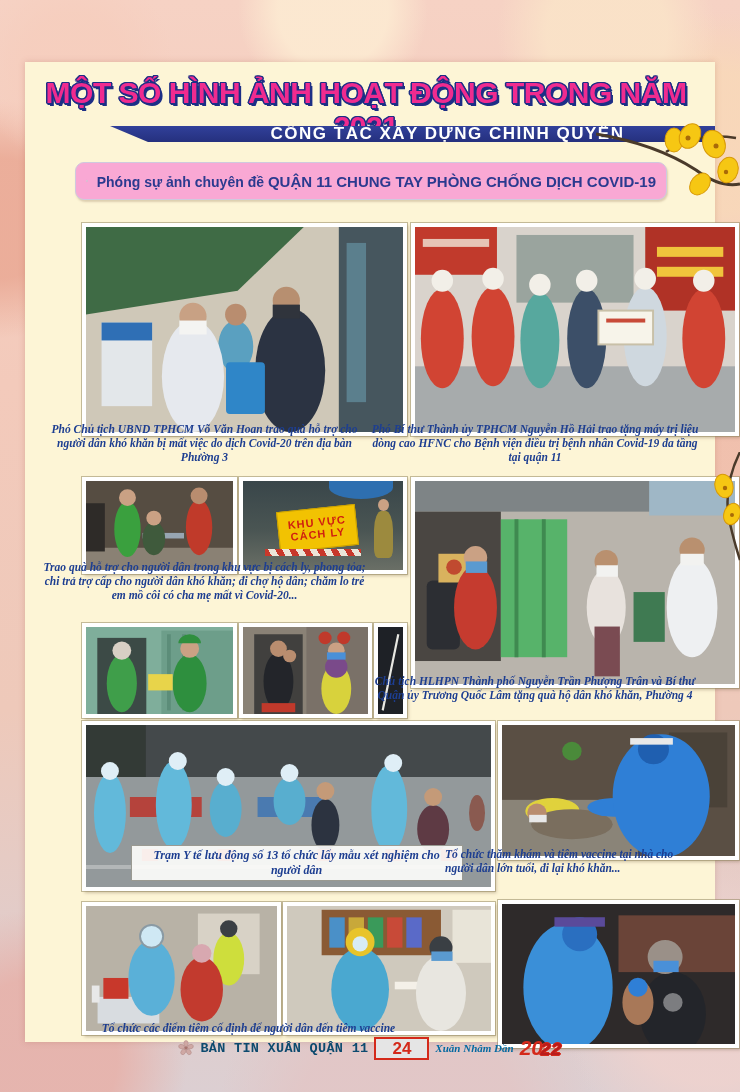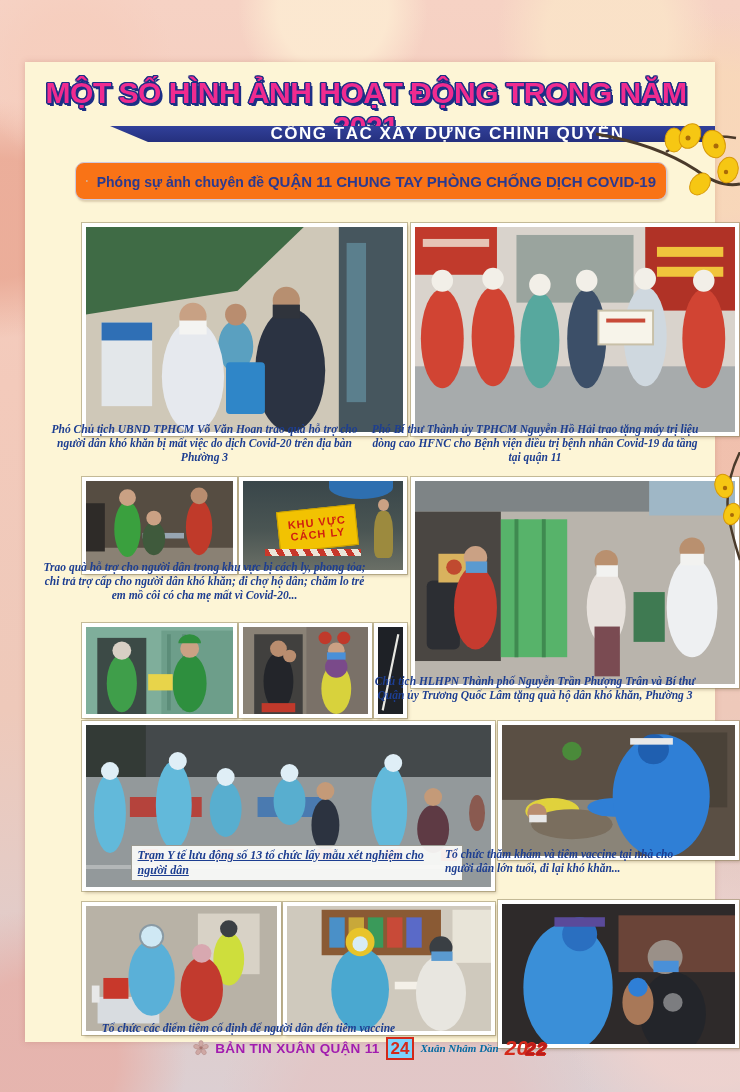--- a/index.html
+++ b/index.html
@@ -25,21 +25,21 @@
     font-family:"Liberation Sans",sans-serif;font-weight:800;font-size:30px;letter-spacing:-.5px;
     color:#f02b8f;
     text-shadow:-1.5px 0 #1d2f86,1.5px 0 #1d2f86,0 -1.5px #1d2f86,0 1.5px #1d2f86,
       -1px -1px #1d2f86,1px 1px #1d2f86,1px -1px #1d2f86,-1px 1px #1d2f86,2.5px 2.5px 0 #1d2f86;}
   .section-banner{position:absolute;left:85px;top:64px;width:605px;height:16px;
     background:linear-gradient(180deg,#31409a,#25307e);
     clip-path:polygon(38px 100%,0 0,100% 0,100% 100%);
     display:flex;align-items:center;justify-content:center;}
   .section-banner span{color:#fff;font-weight:bold;font-size:17px;letter-spacing:1.5px;padding-left:70px;}
   .topic-banner{position:absolute;left:50px;top:100px;width:592px;height:38px;border-radius:9px;
-    background:#f97316;border:1px solid #cfc9de;box-shadow:1px 2px 2px rgba(150,120,90,.3);
+    background:#f9a8d4;border:1px solid #cfc9de;box-shadow:1px 2px 2px rgba(150,120,90,.3);
     display:flex;align-items:center;gap:9px;padding:0 10px;box-sizing:border-box;}
   .topic-text{margin:0;color:#2b3a8f;font-weight:bold;font-size:14px;white-space:nowrap;}
   .topic-text b{font-size:15px;}
   
   .photo{position:absolute;background:#fff;border:4px solid #fff;box-sizing:border-box;
     box-shadow:0 0 0 1px rgba(150,138,100,.55),1.5px 2px 3px rgba(120,95,70,.35);}
   .photo svg{display:block;width:100%;height:100%;}
   .cap{position:absolute;margin:0;font-family:"Liberation Serif",serif;font-style:italic;
     font-weight:bold;color:#1d3e91;font-size:11.5px;line-height:1.22;text-align:center;}
   
@@ -49,26 +49,26 @@
     transform:rotate(-6deg);border:1px solid #caa000;display:flex;flex-direction:column;
     align-items:center;justify-content:center;line-height:1.05;}
   .q-banner span{color:#d01f10;font-weight:800;font-size:11px;letter-spacing:1px;font-family:"Liberation Sans",sans-serif;}
   .q-stripe{position:absolute;left:14%;top:76%;width:60%;height:8%;
     background:repeating-linear-gradient(60deg,#c8382b 0 6px,#ece5d8 6px 12px);}
   .q-person{position:absolute;right:6%;top:34%;width:12%;height:52%;background:#9c8a3e;border-radius:40% 40% 20% 20%;}
   .q-person:before{content:"";position:absolute;left:22%;top:-26%;width:56%;height:26%;background:#caa184;border-radius:50%;}
   
   .overlay-cap{position:absolute;left:11%;right:7%;bottom:4%;background:rgba(252,252,250,.93);
     border:1px solid #9a9a92;padding:2px 6px;font-family:"Liberation Serif",serif;font-style:italic;
-    font-weight:bold;color:#1d3e91;font-size:12px;text-decoration:underline;}
+    font-weight:bold;color:#1d3e91;font-size:12px;text-align:center;}
   
   .footer{position:absolute;left:0;right:0;top:974px;display:flex;align-items:center;justify-content:center;gap:6px;}
-  .f-bulletin{color:#a21caf;font-weight:800;font-size:13.5px;letter-spacing:.3px;}
-  .f-page{color:#d4291a;background:#7dd3fc;border:2px solid #d4291a;font-weight:800;font-size:17px;
-    line-height:19px;padding:0 3px;}
+  .f-bulletin{color:#0c4a6e;font-weight:800;font-size:13.5px;letter-spacing:.3px;font-family:Liberation Mono, monospace;}
+  .f-page{color:#d4291a;background:#e5e5e5;border:2px solid #d4291a;font-weight:800;font-size:17px;
+    line-height:19px;padding:0 16px;}
   .f-issue{font-family:"Liberation Serif",serif;font-style:italic;font-weight:bold;color:#0369a1;font-size:11px;}
   .f-year{display:flex;align-items:baseline;}
   .f-year .yb{color:#d4291a;font-weight:700;font-size:21px;font-style:italic;}
   .f-year .yo{color:#b91c1c;font-weight:800;font-size:18px;font-style:italic;margin-left:-3px;
     text-shadow:-1px 0 #d4291a,1px 0 #d4291a,0 -1px #d4291a,0 1px #d4291a;font-family:Liberation Mono, monospace;}
   .deco{position:absolute;pointer-events:none;}
 </style>
 </head>
 <body>
 
@@ -236,21 +236,21 @@
         <rect x="45" y="14" width="10" height="4" fill="#4a90d8"></rect>
       </svg>
     </figure>
     <figure class="photo" style="left:309px;top:545px;width:33px;height:95px;">
       <svg viewBox="0 0 16 48" preserveAspectRatio="none">
         <rect width="16" height="48" fill="#1e2126"></rect>
         <line x1="3" y1="46" x2="13" y2="4" stroke="#e8e8e2" stroke-width="1.4"></line>
       </svg>
     </figure>
 
-    <p class="cap" style="left:346px;top:612px;width:328px;">Chủ tịch HLHPN Thành phố Nguyễn Trần Phượng Trân và Bí thư Quận ủy Trương Quốc Lâm tặng quà hộ dân khó khăn, Phường 3</p>
+    <p class="cap" style="left:346px;top:612px;width:328px;">Chủ tịch HLHPN Thành phố Nguyễn Trần Phượng Trân và Bí thư Quận ủy Trương Quốc Lâm tặng quà hộ dân khó khăn, Phường 4</p>
 
     <figure class="photo" style="left:17px;top:643px;width:413px;height:170px;">
       <svg viewBox="0 0 203 81" preserveAspectRatio="none">
         <rect width="203" height="81" fill="#93999b"></rect>
         <rect width="203" height="26" fill="#44494b"></rect>
         <rect width="30" height="26" fill="#333a36"></rect>
         <rect y="70" width="203" height="2" fill="#c8cccc" opacity=".6"></rect>
         <rect x="22" y="36" width="36" height="10" fill="#b5433c"></rect>
         <rect x="86" y="36" width="34" height="10" fill="#4a7ab0"></rect>
         <ellipse cx="12" cy="44" rx="8" ry="20" fill="#62b9da"></ellipse>

